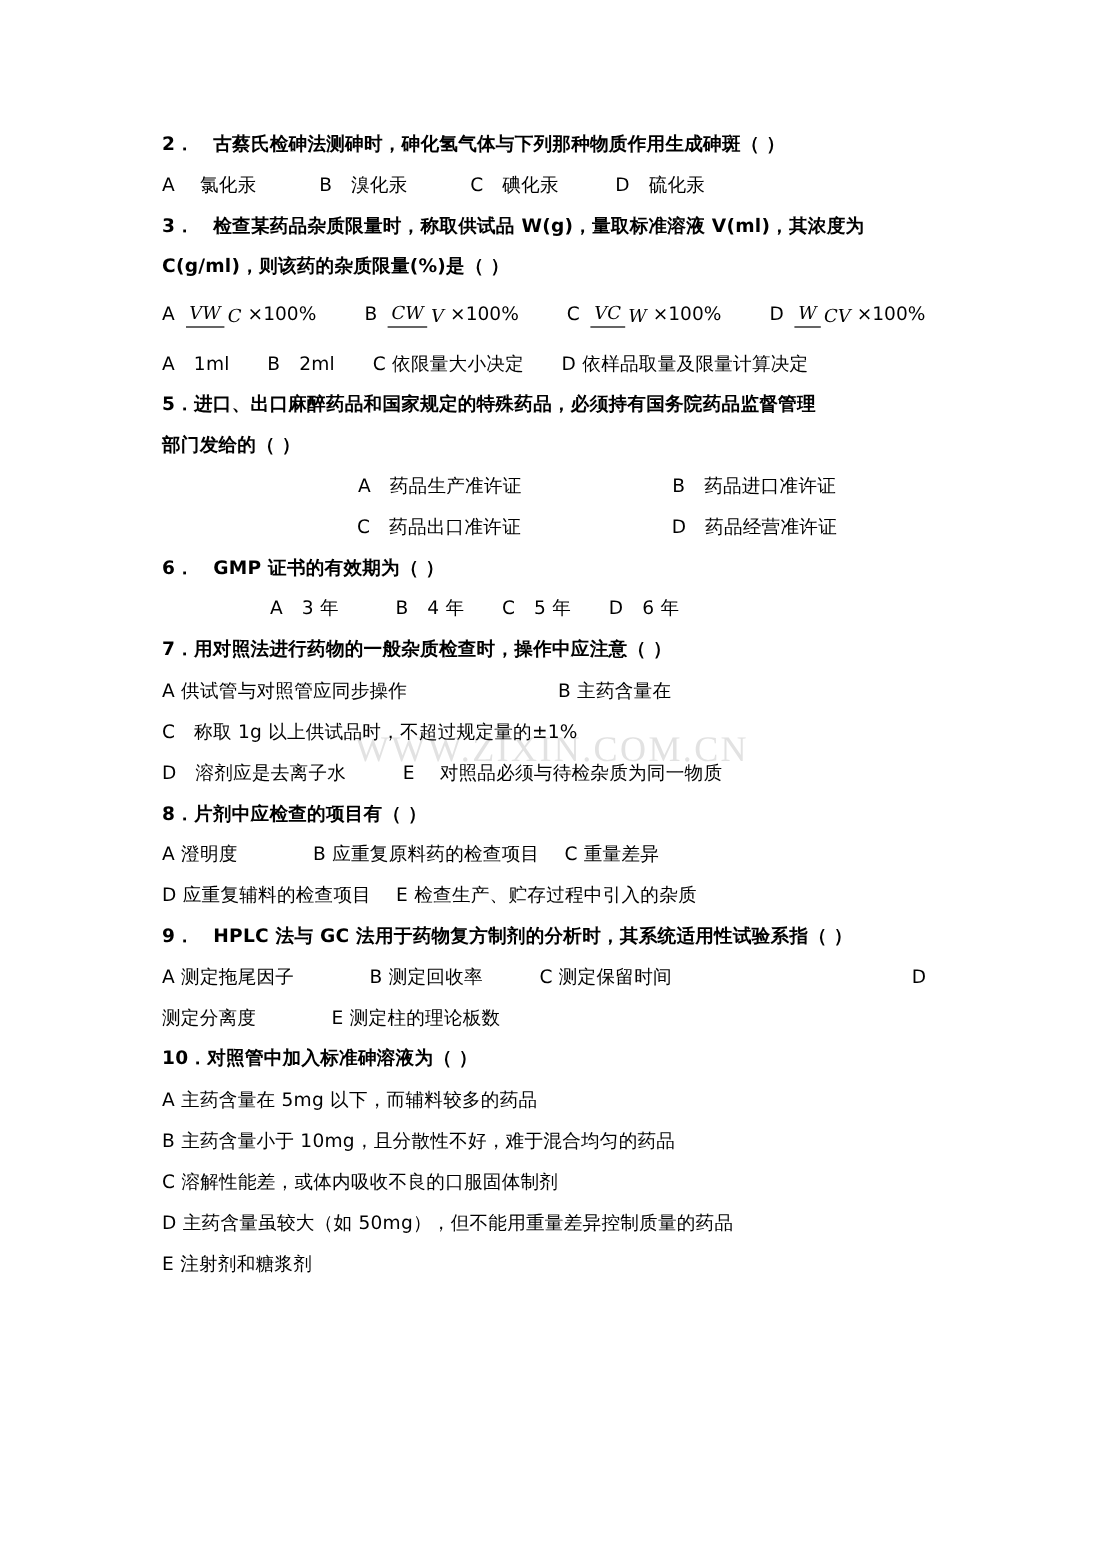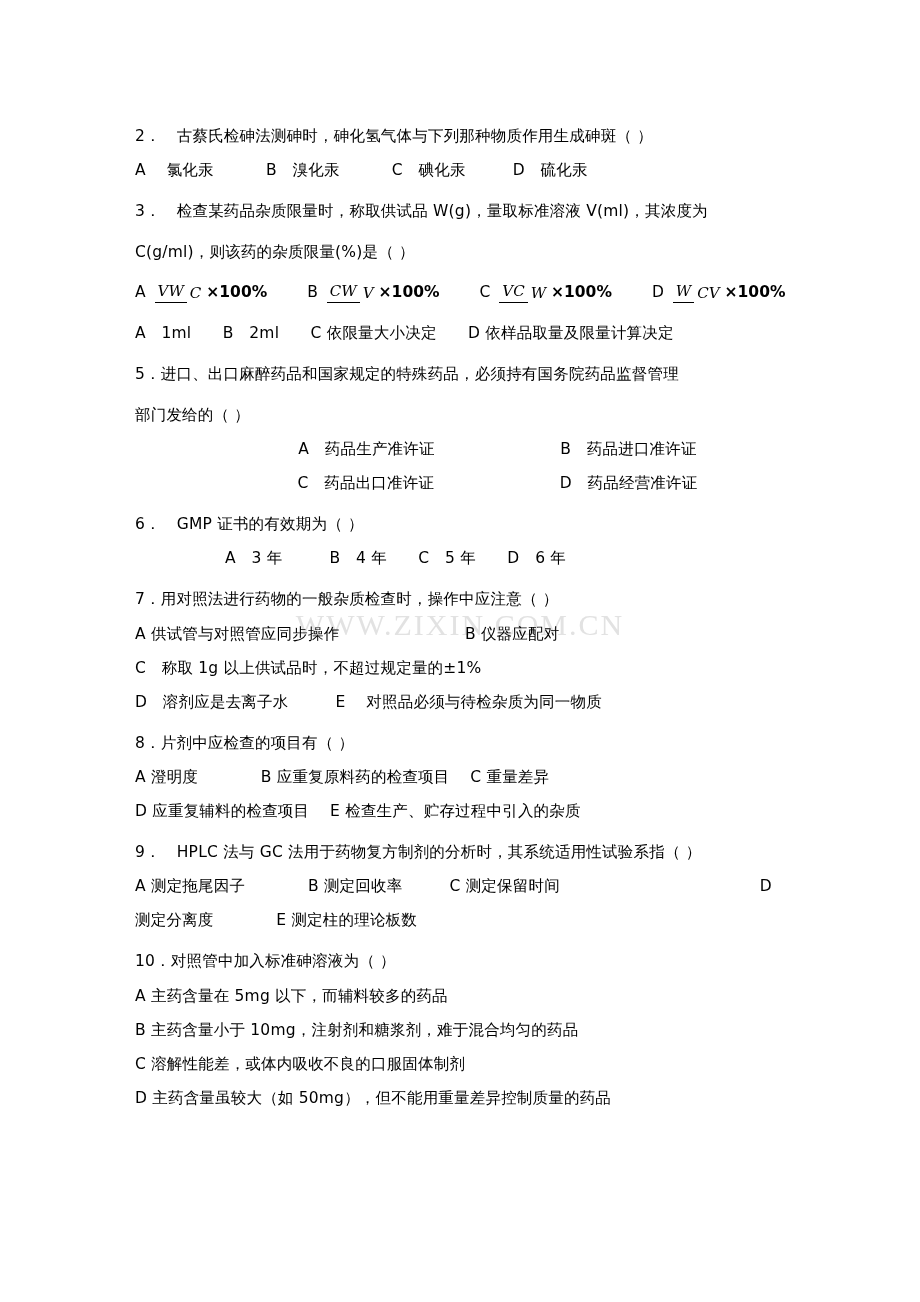--- a/index.html
+++ b/index.html
@@ -37,22 +37,23 @@
     z-index: 0;
     white-space: nowrap;
   }
   .content {
     position: relative;
     z-index: 1;
   }
   .q {
     font-size: 15.5px;
     line-height: 1.62;
-    margin: 16px 0 9px 0;
+    margin: 0 0 9px 0;
     letter-spacing: 0.2px;
+    font-weight: bold;
   }
   .opts {
     font-size: 15.5px;
     line-height: 1.62;
     margin: 0 0 9px 0;
     letter-spacing: 0.2px;
   }
   .opts.center {
     padding-left: 60px;
     text-align: center;
@@ -93,21 +94,21 @@
     justify-content: flex-end;
   }
   .frac .num {
     padding: 0 3px 1px 3px;
     border-bottom: 1.1px solid #000;
   }
   .frac .den {
     padding: 1px 3px 0 3px;
   }
   .gap-frac { display: inline-block; width: 34px; }
-  .em { font-style: normal; font-weight: bold; }
+  .em { font-style: normal; }
 </style>
 </head>
 <body>
 
 <div class="page">
 
   <div class="watermark">WWW.ZIXIN.COM.CN</div>
 
   <div class="content">
 
@@ -169,21 +170,21 @@
     <p class="opts center">C　药品出口准许证　　　　　　　　D　药品经营准许证</p>
 
     <p class="q">
       <span>6．</span><span class="sp-sm"></span><span>GMP 证书的有效期为（            ）</span>
     </p>
     <p class="opts center2">A　3 年　　　B　4 年　　C　5 年　　D　6 年</p>
 
     <p class="q">
       <span>7．</span><span>用对照法进行药物的一般杂质检查时，操作中应注意（          ）</span>
     </p>
-    <p class="opts">A 供试管与对照管应同步操作　　　　　　　　B 仪器应配对</p>
+    <p class="opts">A 供试管与对照管应同步操作　　　　　　　　B 主药含量在</p>
     <p class="opts">C　称取 1g 以上供试品时，不超过规定量的±1%</p>
     <p class="opts">D　溶剂应是去离子水　　　E　 对照品必须与待检杂质为同一物质</p>
 
     <p class="q">
       <span>8．</span><span>片剂中应检查的项目有（        ）</span>
     </p>
     <p class="opts">A 澄明度　　　　B 应重复原料药的检查项目　 C 重量差异</p>
     <p class="opts">D 应重复辅料的检查项目　 E 检查生产、贮存过程中引入的杂质</p>
 
     <p class="q">
@@ -191,18 +192,19 @@
     </p>
     <p class="opts">
       <span>A 测定拖尾因子　　　　B 测定回收率　　　C 测定保留时间</span><span class="sp-xl"></span><span class="sp-lg"></span><span>D</span>
     </p>
     <p class="opts">测定分离度　　　　E 测定柱的理论板数</p>
 
     <p class="q">
       <span>10．</span><span>对照管中加入标准砷溶液为（        ）</span>
     </p>
     <p class="opts">A 主药含量在 5mg 以下，而辅料较多的药品</p>
-    <p class="opts">B 主药含量小于 10mg，注射剂和糖浆剂，难于混合均匀的药品</p>
+    <p class="opts">B 主药含量小于 10mg，且分散性不好，难于混合均匀的药品</p>
     <p class="opts">C 溶解性能差，或体内吸收不良的口服固体制剂</p>
     <p class="opts">D 主药含量虽较大（如 50mg），但不能用重量差异控制质量的药品</p>
+    <p class="opts">E 注射剂和糖浆剂</p>
 
   </div>
 </div>
 
 </body></html>

